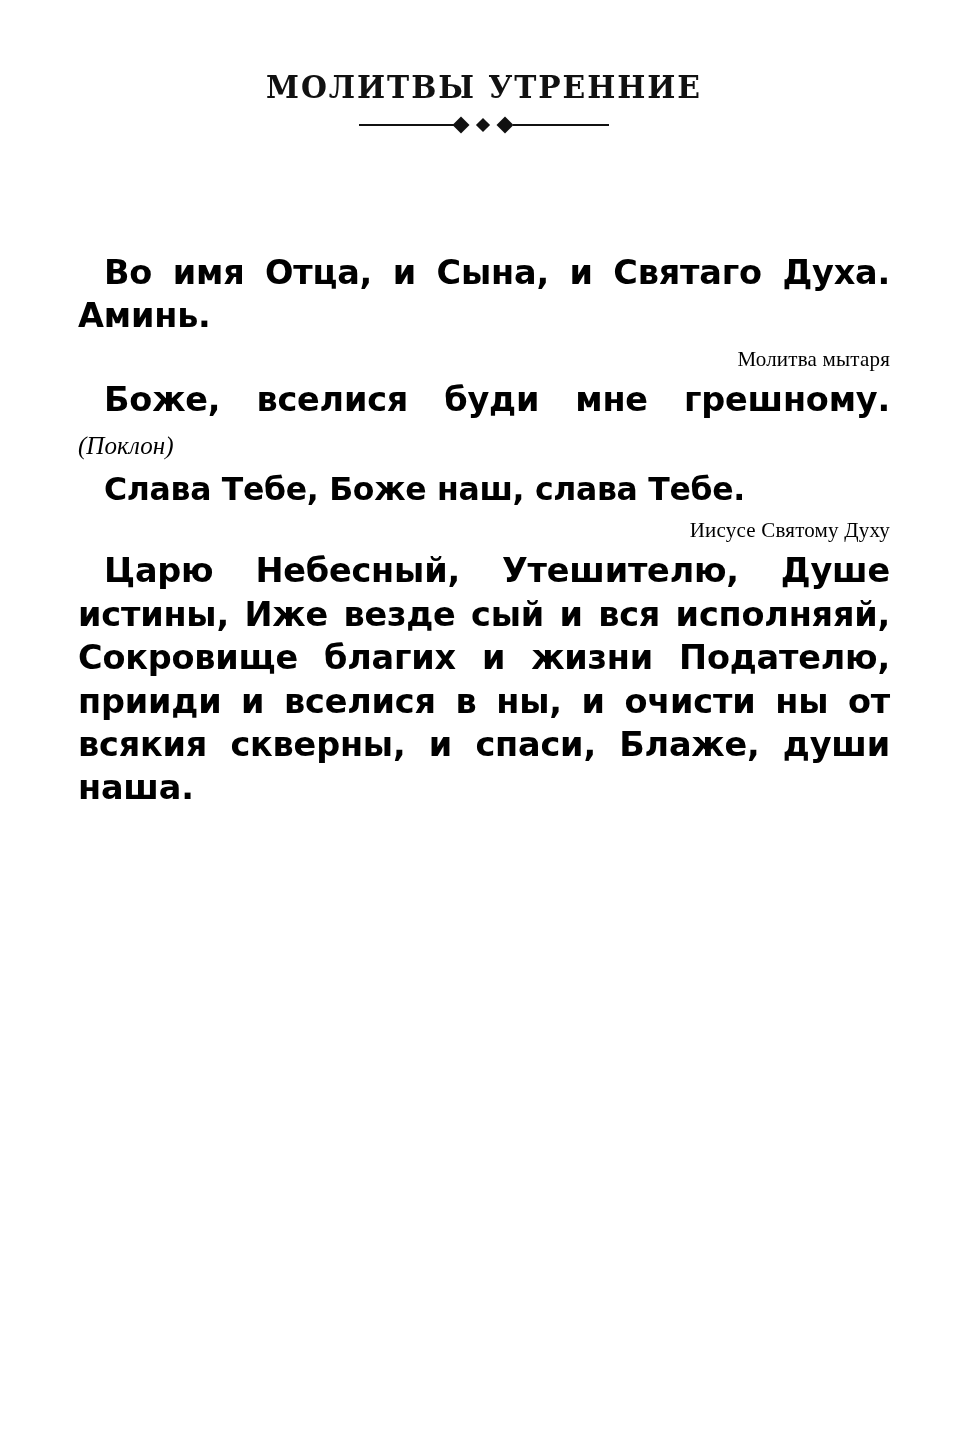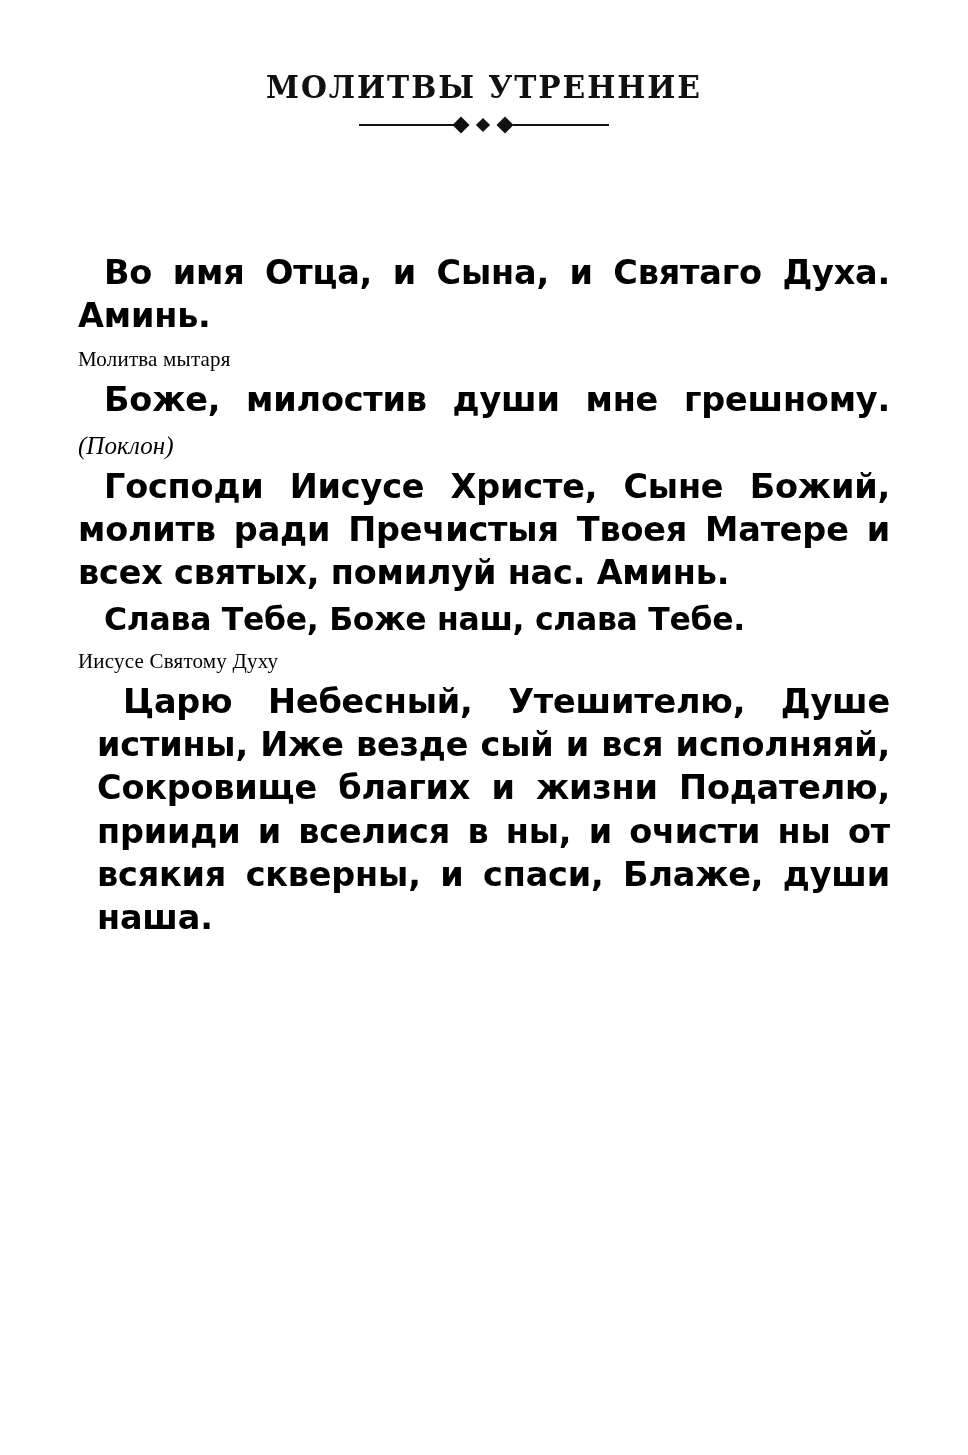--- a/index.html
+++ b/index.html
@@ -76,27 +76,26 @@
     font-weight: 700;
     font-size: 33.5px;
     line-height: 1.295;
     text-align: justify;
     text-justify: inter-word;
     letter-spacing: -0.2px;
     margin: 0;
   }
   .prayer-body.last-left {
     text-align: justify;
-    margin-left: 19px;
   }
   .rubric {
     font-family: "Liberation Serif", serif;
     font-weight: 400;
     font-size: 21px;
-    text-align: left;
+    text-align: right;
     margin: 9px 0 6px 0;
     letter-spacing: 0.2px;
   }
   .indent {
     display: inline-block;
     width: 26px;
   }
   .note {
     font-family: "Liberation Serif", serif;
     font-style: italic;
@@ -130,23 +129,22 @@
       <span class="d3"></span>
       <span class="bar-right"></span>
     </div>
   </div>
 
   <div class="content">
 
     <p class="prayer-body p1"><span class="indent"></span><span>Во имя Отца, и Сына, и Святаго Духа. Аминь.</span></p>
 
     <div class="rubric">Молитва мытаря</div>
-    <p class="prayer-body"><span class="indent"></span><span>Боже, милостив души мне грешному.</span> <span class="note">(Поклон)</span></p>
+    <p class="prayer-body"><span class="indent"></span><span>Боже, вселися буди мне грешному.</span> <span class="note">(Поклон)</span></p>
 
-    <p class="prayer-body"><span class="indent"></span><span>Господи Иисусе Христе, Сыне Божий, молитв ради Пречистыя Твоея Матере и всех святых, помилуй нас. Аминь.</span></p>
     <p class="glory-line"><span class="indent"></span><span>Слава Тебе, Боже наш, слава Тебе.</span></p>
 
     <div class="rubric">Иисусе Святому Духу</div>
     <p class="prayer-body last-left"><span class="indent"></span><span>Царю Небесный, Утешителю, Душе истины, Иже везде сый и вся исполняяй, Сокровище благих и жизни Подателю, прииди и вселися в ны, и очисти ны от всякия скверны, и спаси, Блаже, души наша.</span></p>
 
   </div>
 
 </div>
 
 </body></html>

